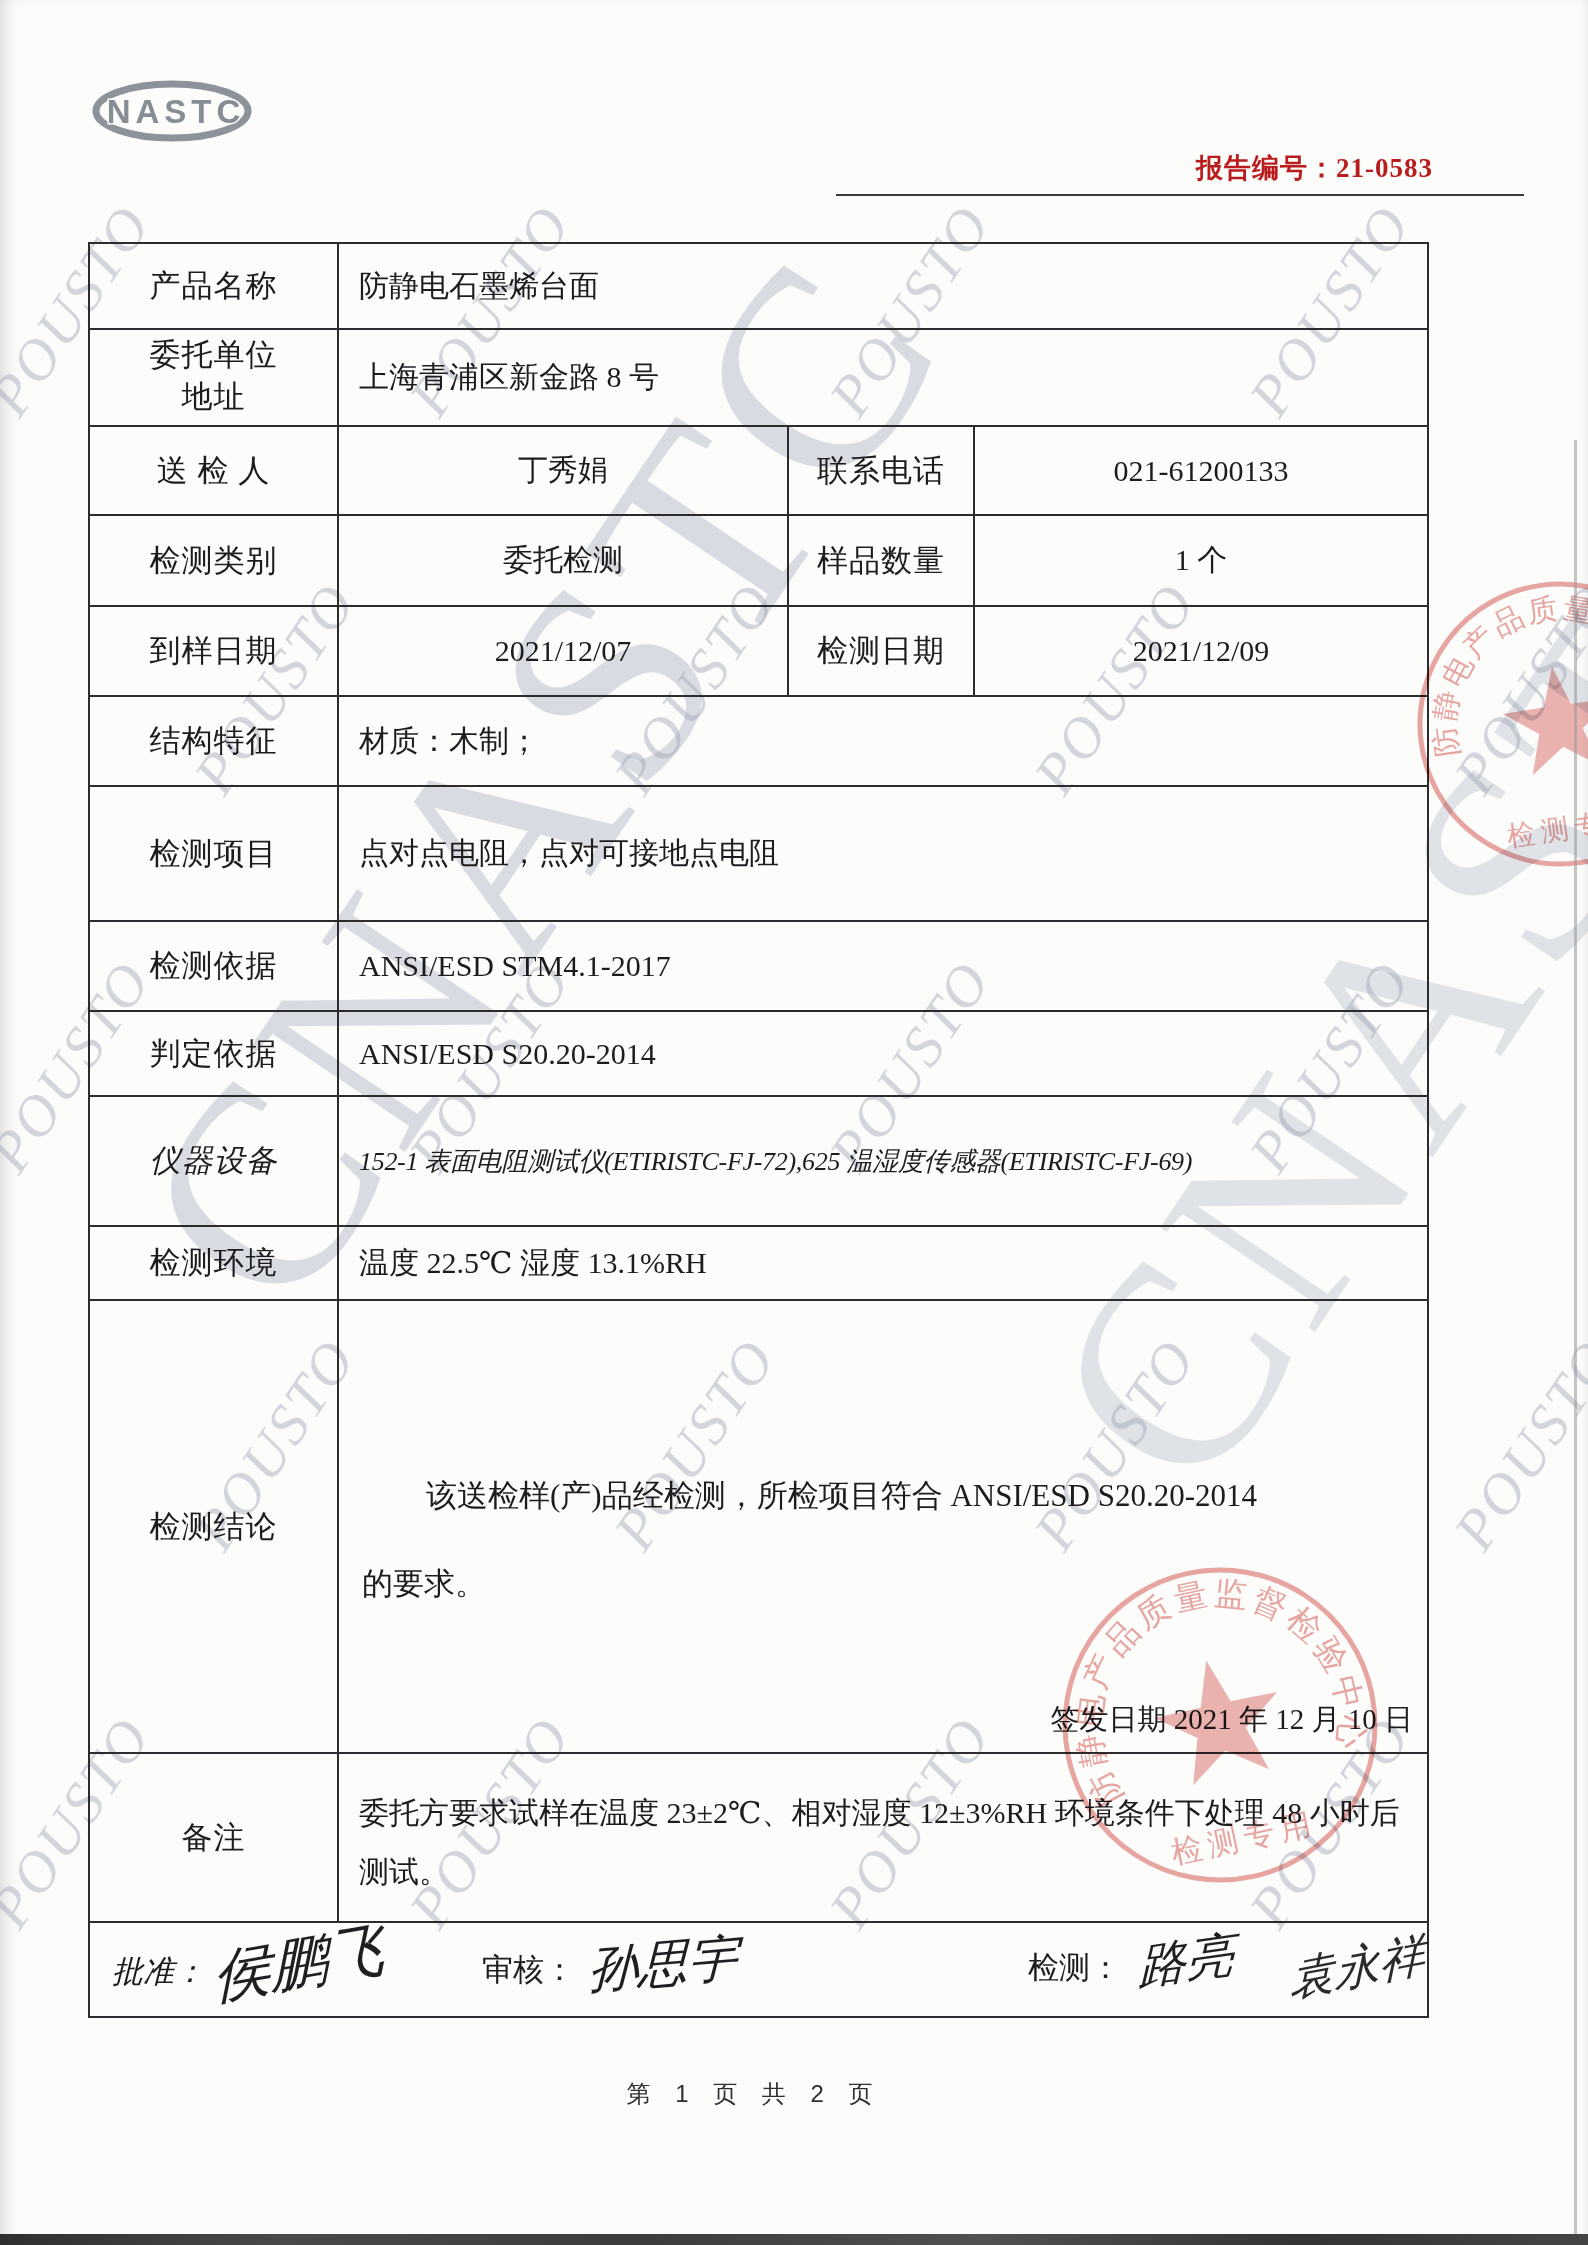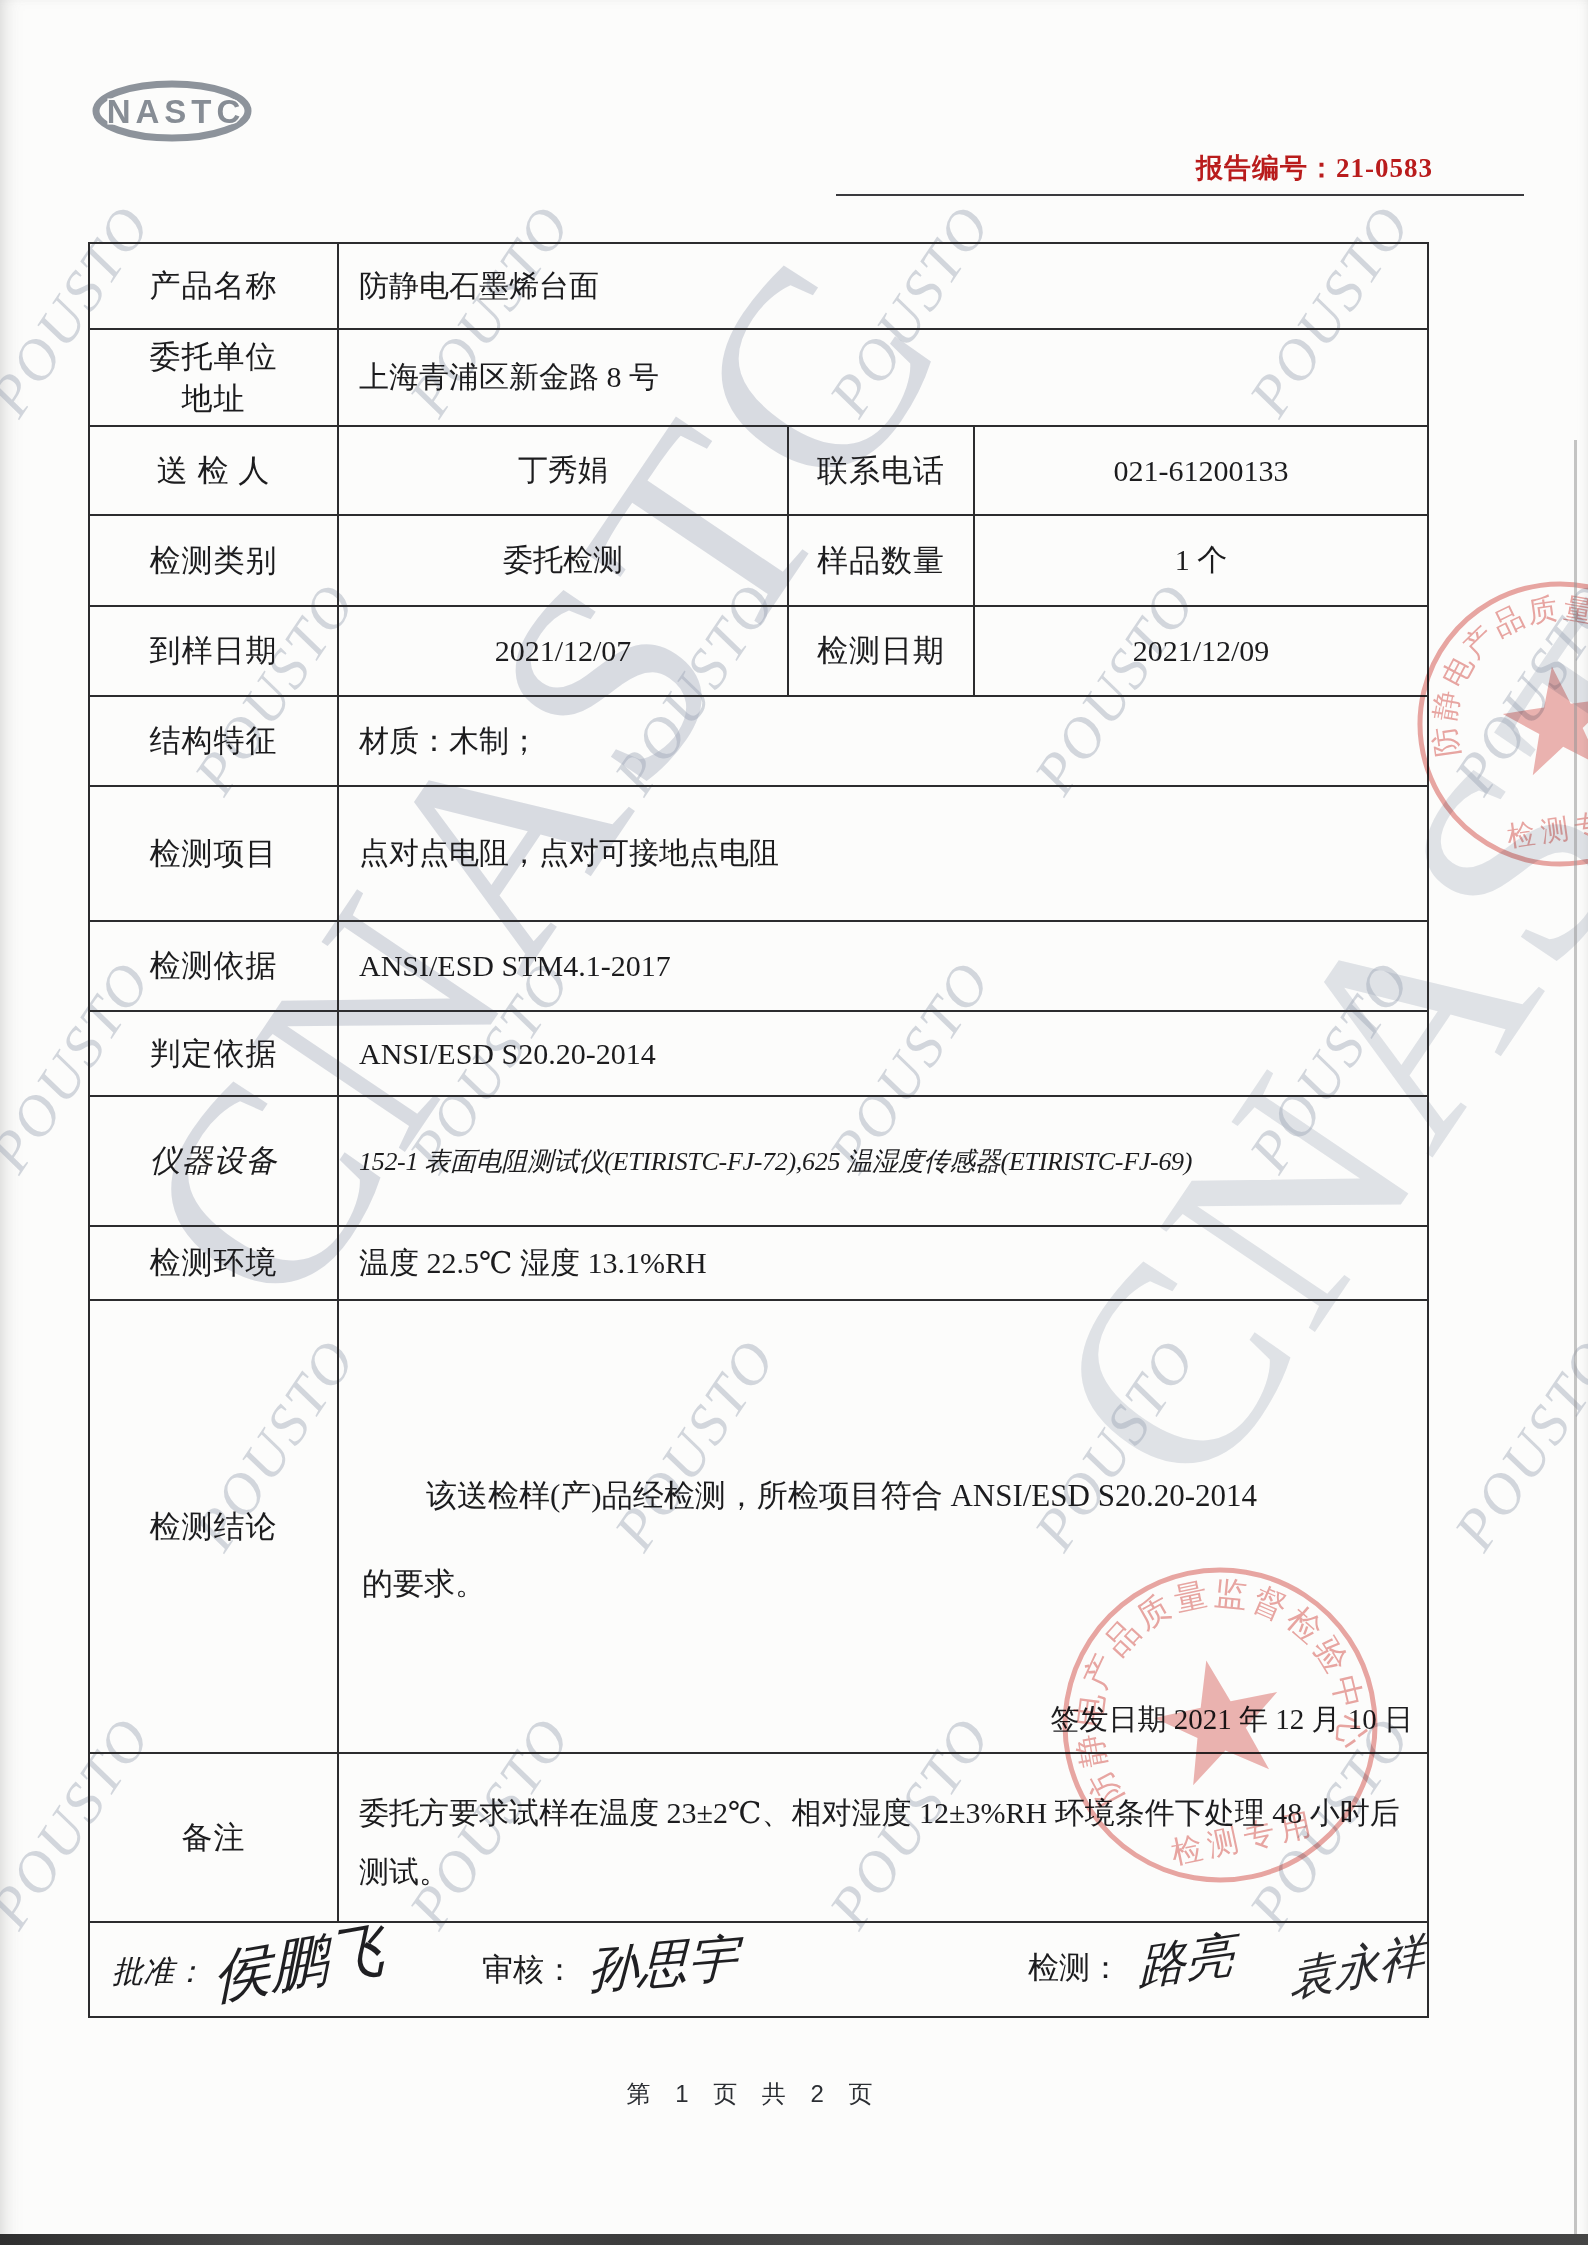--- a/index.html
+++ b/index.html
@@ -41,21 +41,21 @@
     font-size:30px;color:#1c1c1e;overflow:visible;
   }
   #report td.lb{text-align:center;font-size:31px;letter-spacing:1px;}
   #report td.vl{text-align:left;padding:0 14px 0 20px;}
   #report td.vc{text-align:center;}
   #report td.small{font-size:26px;letter-spacing:-0.3px;padding-right:6px;}
   tr.r1{height:86px;} tr.r2{height:97px;} tr.r3{height:89px;} tr.r4{height:91px;}
   tr.r5{height:90px;} tr.r6{height:90px;} tr.r7{height:135px;} tr.r8{height:90px;}
   tr.r9{height:85px;} tr.r10{height:130px;font-style:italic;} tr.r11{height:74px;}
   tr.r12{height:453px;} tr.r13{height:169px;} tr.r14{height:95px;}
-  .two-line div{line-height:1.35;}
+  .two-line div{line-height:1.35;font-family:Liberation Mono, monospace;}
   td.concl{vertical-align:top;position:relative;}
   .concl-p1{margin:26px 10px 0 22px;text-indent:64px;font-size:31px;}
   .concl-p2{margin:46px 10px 0 22px;font-size:31px;}
   .issue-date{position:absolute;right:14px;bottom:12px;font-size:29px;white-space:nowrap;}
   td.remark-v{vertical-align:top;padding:10px 18px 0 20px;line-height:1.95;font-size:30px;}
   
   td.sigrow{position:relative;}
   .sig-label{position:absolute;font-size:31px;white-space:nowrap;}
   .sig-name{
     position:absolute;font-style:italic;color:#1f1f22;white-space:nowrap;

